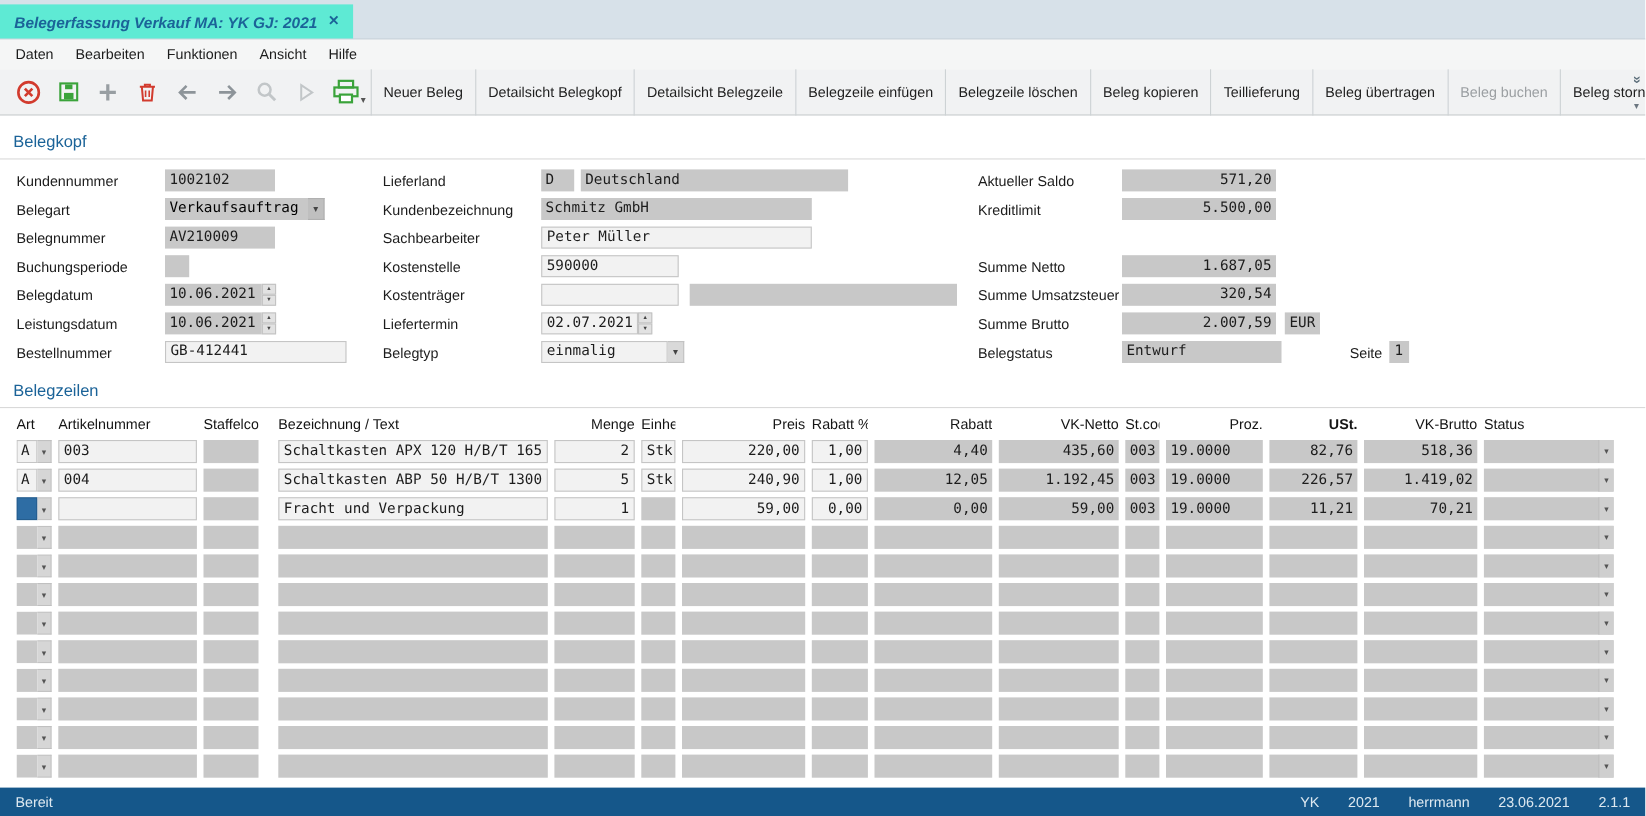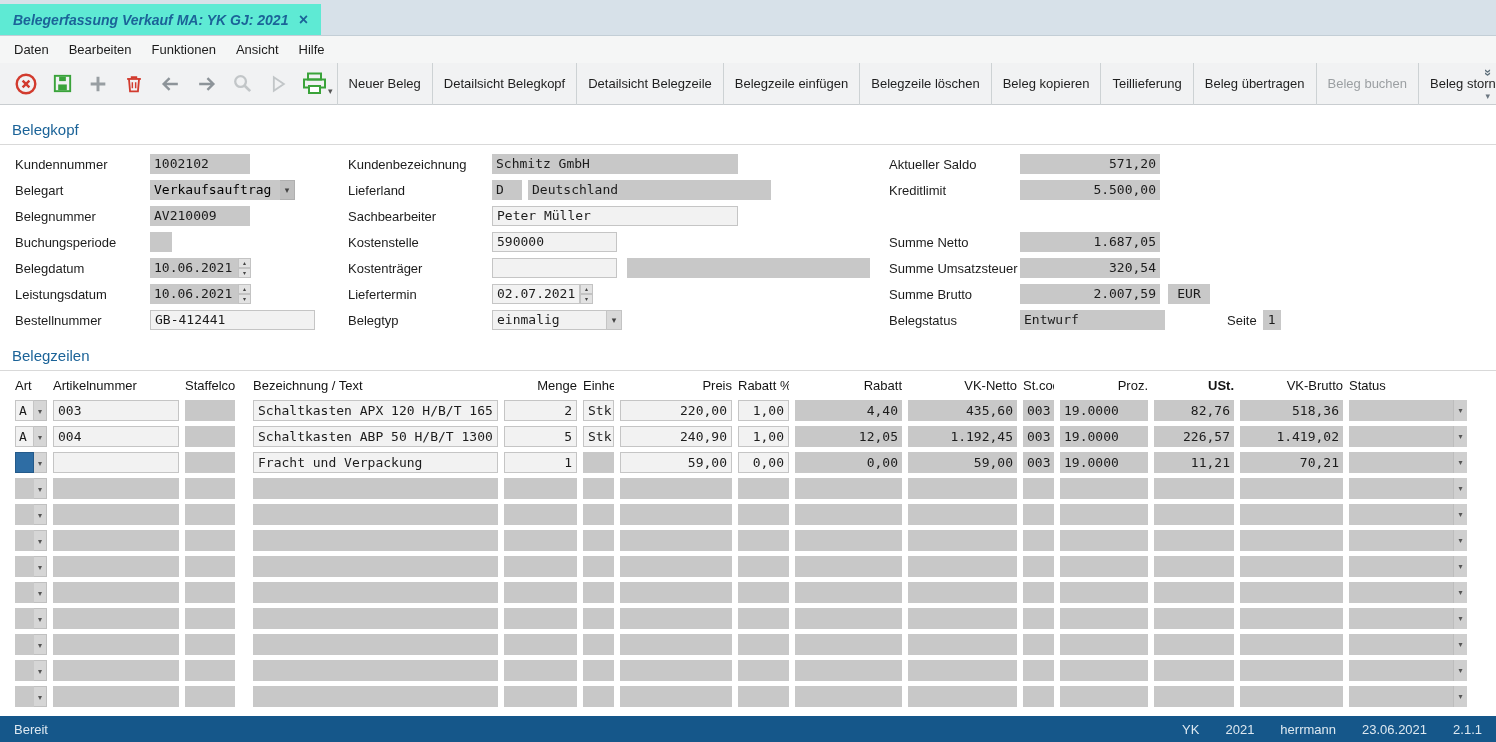--- a/index.html
+++ b/index.html
@@ -211,28 +211,28 @@
           </span>
       </div>
       <div class="frow">
         <span class="flabel" style="width:135px">Bestellnummer</span>
         <span class="fld ed mono" style="width:165px">GB-412441</span>
       </div>
     </div>
 
     <div class="fcol" style="left:348px;">
       <div class="frow">
-        <span class="flabel" style="width:144px">Kundenbezeichnung</span>
-        <span class="fld ro mono" style="width:246px">Schmitz GmbH</span>
-      </div>
-      <div class="frow">
         <span class="flabel" style="width:144px">Lieferland</span>
         <span class="fld ro mono" style="width:30px">D</span>
         <span class="gap6"></span>
         <span class="fld ro mono" style="width:243px">Deutschland</span>
+      </div>
+      <div class="frow">
+        <span class="flabel" style="width:144px">Kundenbezeichnung</span>
+        <span class="fld ro mono" style="width:246px">Schmitz GmbH</span>
       </div>
       <div class="frow">
         <span class="flabel" style="width:144px">Sachbearbeiter</span>
         <span class="fld ed mono" style="width:246px">Peter Müller</span>
       </div>
       <div class="frow">
         <span class="flabel" style="width:144px">Kostenstelle</span>
         <span class="fld ed mono" style="width:125px">590000</span>
         <span class="gap10"></span>
       </div>
@@ -272,21 +272,21 @@
         <span class="fld ro mono num" style="width:140px">1.687,05</span>
       </div>
       <div class="frow">
         <span class="flabel" style="width:131px">Summe Umsatzsteuer</span>
         <span class="fld ro mono num" style="width:140px">320,54</span>
       </div>
       <div class="frow">
         <span class="flabel" style="width:131px">Summe Brutto</span>
         <span class="fld ro mono num" style="width:140px">2.007,59</span>
         <span class="gap8"></span>
-        <span class="fld ro mono ctr" style="width:42px">EUR</span>
+        <span class="fld ro mono ctr" style="width:32px">EUR</span>
       </div>
       <div class="frow">
         <span class="flabel" style="width:131px">Belegstatus</span>
         <span class="fld ro mono" style="width:145px">Entwurf</span>
         <span style="width:62px;flex-shrink:0"></span>
         <span class="flabel">Seite</span>
         <span class="gap6"></span>
         <span class="fld ro mono ctr" style="width:18px;padding:0 2px">1</span>
       </div>
     </div>

